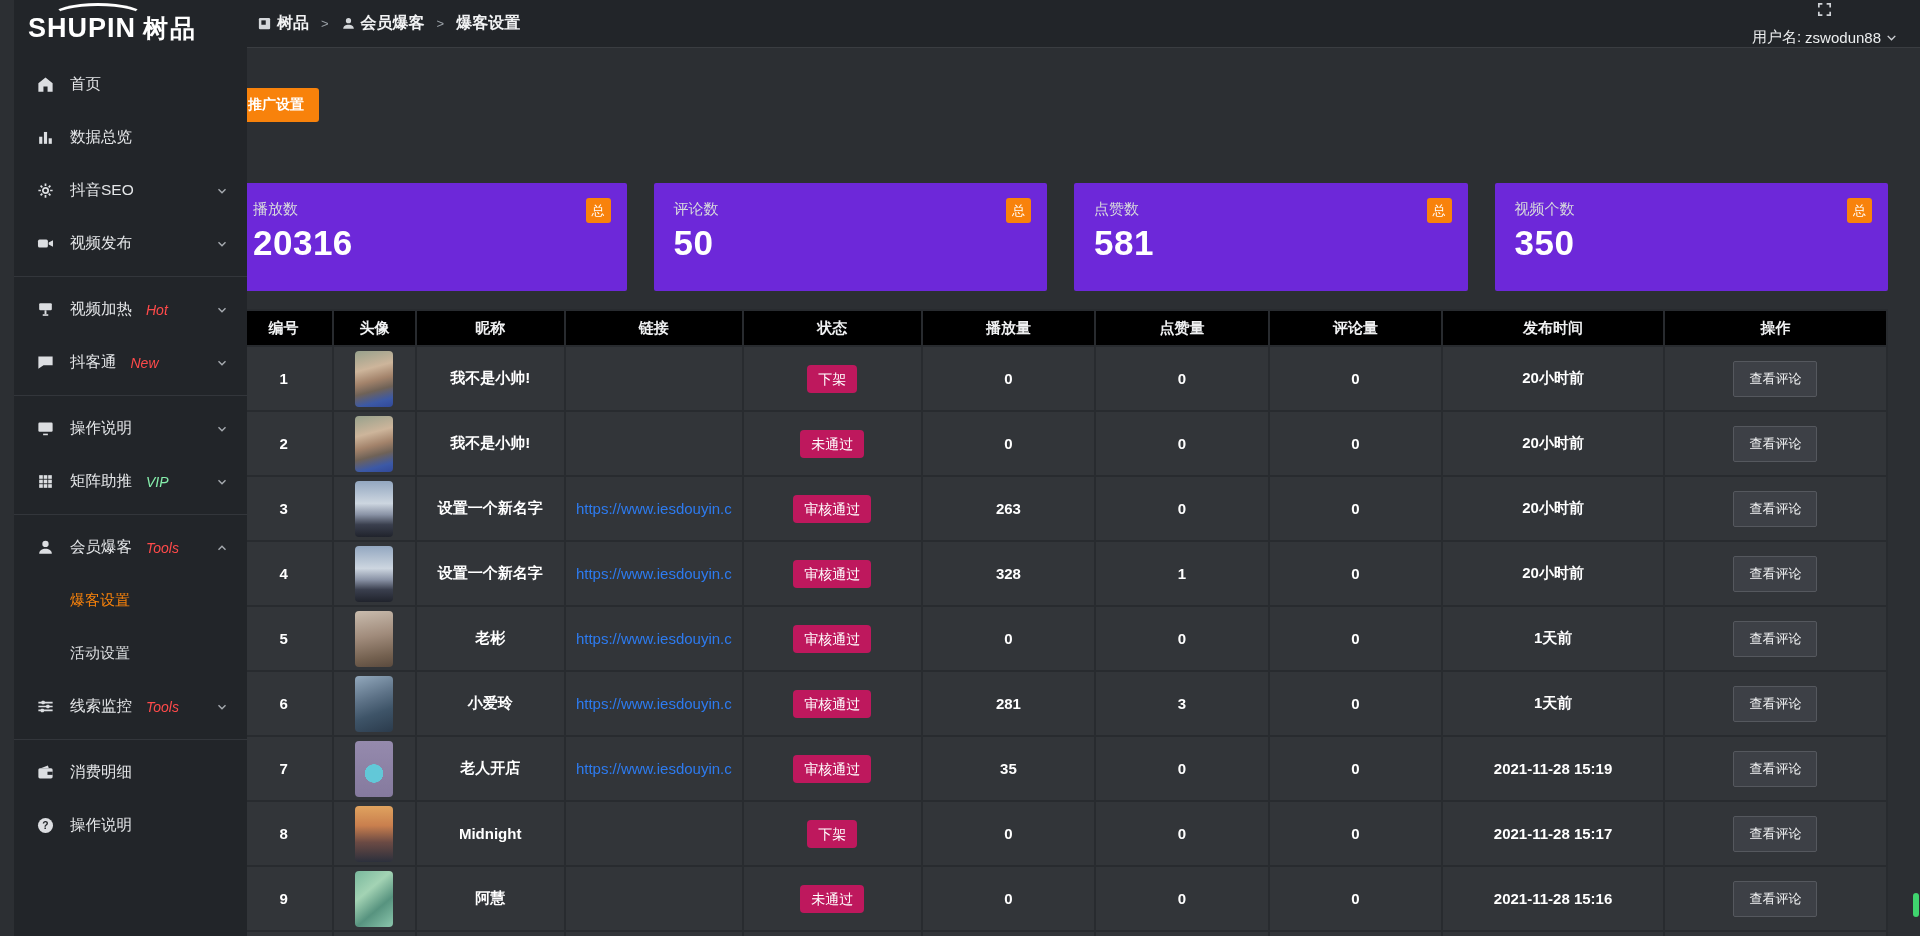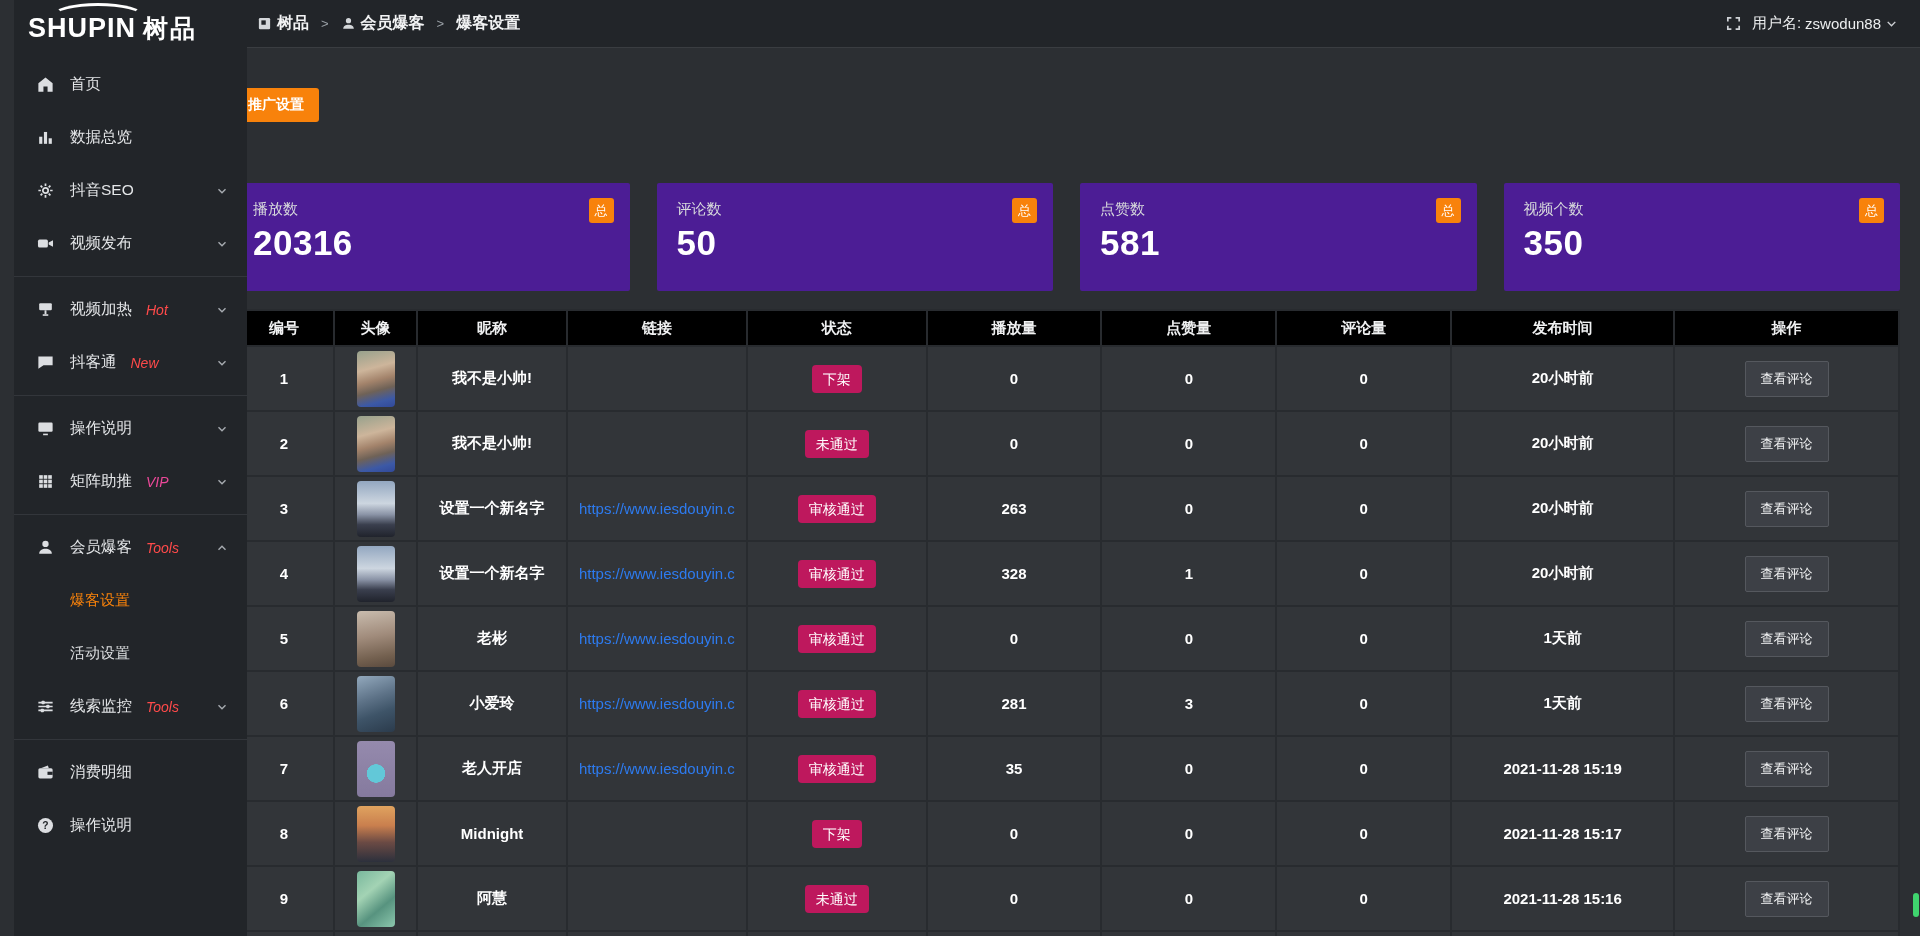--- a/index.html
+++ b/index.html
@@ -12,43 +12,43 @@
   .logo-en { font-size:27px; font-weight:800; letter-spacing:1px; color:#fff; position:relative; }
   .logo-arc { position:absolute; top:3px; left:38px; width:92px; height:26px;
     border:3px solid transparent; border-top:3px solid #fff; border-radius:50%; }
   .logo-cn { font-size:25px; font-weight:700; color:#fff; margin-left:7px; letter-spacing:2px; }
   .menu { padding-top:2px; }
   .menu-item { height:53px; display:flex; align-items:center; padding:0 18px 0 22px;
     font-size:15.5px; color:#e4e6e8; cursor:pointer; }
   .menu-item .mi-icon { width:19px; height:19px; margin-right:15px; flex:0 0 19px; display:flex; align-items:center; }
   .menu-item svg { display:block; }
   .mi-badge { margin-left:14px; font-size:14px; font-weight:400; font-style:italic; }
-  .badge-red { color:#ff4a4a; } .badge-vip { color:#ec4899; }
+  .badge-red { color:#ff4a4a; } .badge-vip { color:#86efac; }
   .mi-chev { margin-left:auto; }
   .sub-item { height:53px; display:flex; align-items:center; padding-left:56px; font-size:15px; color:#dddfe1; cursor:pointer; }
   .sub-item.active { color:#f8820b; }
   .menu-divider { height:1px; background:#33363b; margin:6px 0; }
 
   
   .topbar { position:absolute; left:233px; top:0; right:0; height:48px; background:#222529;
     display:flex; align-items:center; padding:0 22px 0 24px; border-bottom:1px solid #3a3d41; z-index:1; }
   .crumb { display:flex; align-items:center; gap:10px; }
   .crumb-item { display:flex; align-items:center; gap:5px; font-size:16px; font-weight:700; color:#f2f3f4; cursor:pointer; }
   .crumb-sep { color:#9aa0a6; font-size:13px; font-weight:400; padding:0 2px; }
-  .topbar-right { margin-left:auto; display:flex; align-items:center; gap:10px; }
+  .topbar-right { margin-left:auto; display:flex; align-items:center; gap:10px;flex-direction:column; }
   .fullscreen { cursor:pointer; display:flex; }
   .userbox { display:flex; align-items:center; gap:4px; font-size:15px; color:#eceeef; cursor:pointer; }
 
   
-  .content { position:absolute; left:233px; top:48px; right:0; bottom:0; padding:0 20px 0 0; }
+  .content { position:absolute; left:233px; top:48px; right:0; bottom:0; padding:0 32px 0 0; }
   .btn-promo { display:inline-block; margin-top:40px; background:#f8820b; color:#fff;
     font-size:14px; font-weight:700; padding:8px 15px; border:none; border-radius:3px; cursor:pointer; }
 
   .cards { display:flex; gap:27px; margin-top:61px; }
-  .card { flex:1; height:108px; background:#4c1d95; border-radius:2px; position:relative; padding:17px 20px; }
+  .card { flex:1; height:108px; background:#6d28d9; border-radius:2px; position:relative; padding:17px 20px; }
   .card-label { font-size:15px; color:#d8dadc; }
   .card-value { font-size:35px; font-weight:700; color:#fff; margin-top:4px; letter-spacing:0.5px; }
   .card-badge { position:absolute; top:15px; right:16px; width:25px; height:25px; background:#f8820b;
     border-radius:3px; color:#fff; font-size:13px; display:flex; align-items:center; justify-content:center; }
 
   
   table { width:100%; margin-top:18px; border-collapse:collapse; table-layout:fixed; }
   th, td { border:2px solid #282b2f; text-align:center; vertical-align:middle; }
   th { background:#000000; height:36px; font-size:15px; font-weight:700; color:#f0f1f2; }
   td { background:#323539; height:65px; font-size:15px; color:#eceded; }

